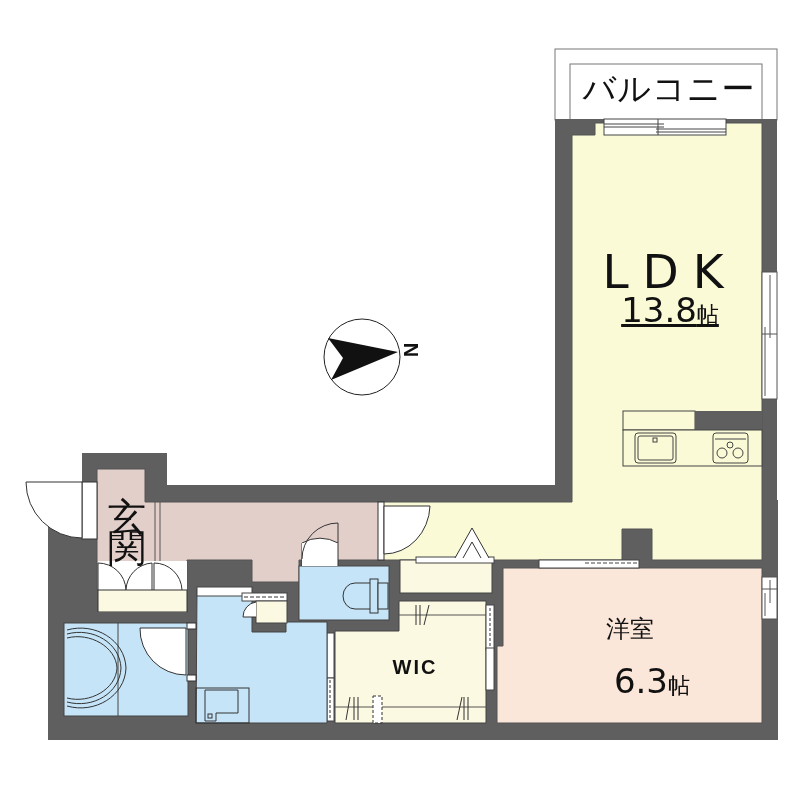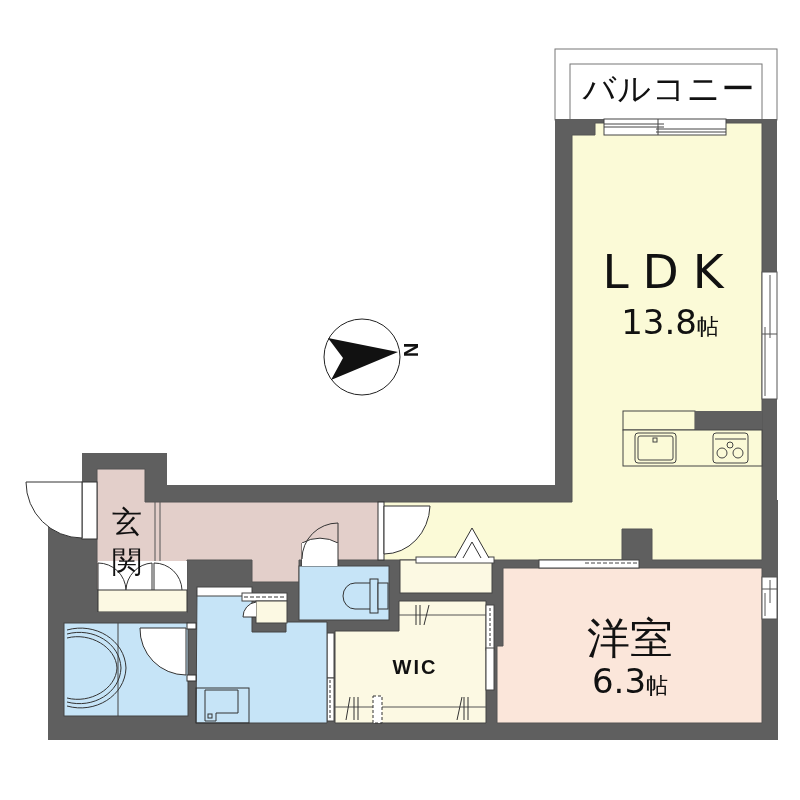--- a/index.html
+++ b/index.html
@@ -2,24 +2,24 @@
 <html><head>
   <meta charset="utf-8">
   <style>
     html, body { margin: 0; padding: 0; background: #ffffff; }
     body { width: 800px; height: 800px; overflow: hidden; position: relative; font-family: "DejaVu Sans", sans-serif; }
     #plan { position: absolute; left: 0; top: 0; width: 800px; height: 800px; }
     .label { position: absolute; color: #111; text-align: center; line-height: 1; white-space: nowrap; }
     .room-name { font-family: "DejaVu Sans", sans-serif; }
     .balcony-label { left: 574px; top: 72px; width: 190px; font-size: 33px; letter-spacing: 1px; }
     .ldk-name { left: 600px; top: 248px; width: 140px; font-size: 47px; letter-spacing: 14px; }
-    .ldk-size { left: 600px; top: 305px; width: 140px; font-size: 34px; }
-    .yoshitsu-name { left: 570px; top: 617px; width: 120px; font-size: 43px; }
-    .yoshitsu-size { left: 570px; top: 664px; width: 120px; font-size: 34px; }
-    .genkan-name { left: 105px; top: 502px; width: 44px; font-size: 30px; line-height: 40px; white-space: normal; }
+    .ldk-size { left: 600px; top: 293px; width: 140px; font-size: 34px; text-decoration: underline; }
+    .yoshitsu-name { left: 570px; top: 617px; width: 120px; font-size: 24px; }
+    .yoshitsu-size { left: 570px; top: 664px; width: 120px; font-size: 34px; text-align: right; }
+    .genkan-name { left: 105px; top: 502px; width: 44px; font-size: 38px; line-height: 31px; white-space: normal; }
     .wic-name { left: 380px; top: 657px; width: 70px; font-size: 20px; font-weight: bold; letter-spacing: 2px; font-family: "Liberation Sans", sans-serif; }
     .unit { font-size: 22px; }
     .north-letter { left: 404px; top: 340px; font-size: 20px; font-weight: bold; font-family: "Liberation Sans", sans-serif; transform: rotate(90deg); }
   </style>
 </head>
 <body>
 
 <svg id="plan" viewBox="0 0 800 800" xmlns="http://www.w3.org/2000/svg">
 
   <g>

